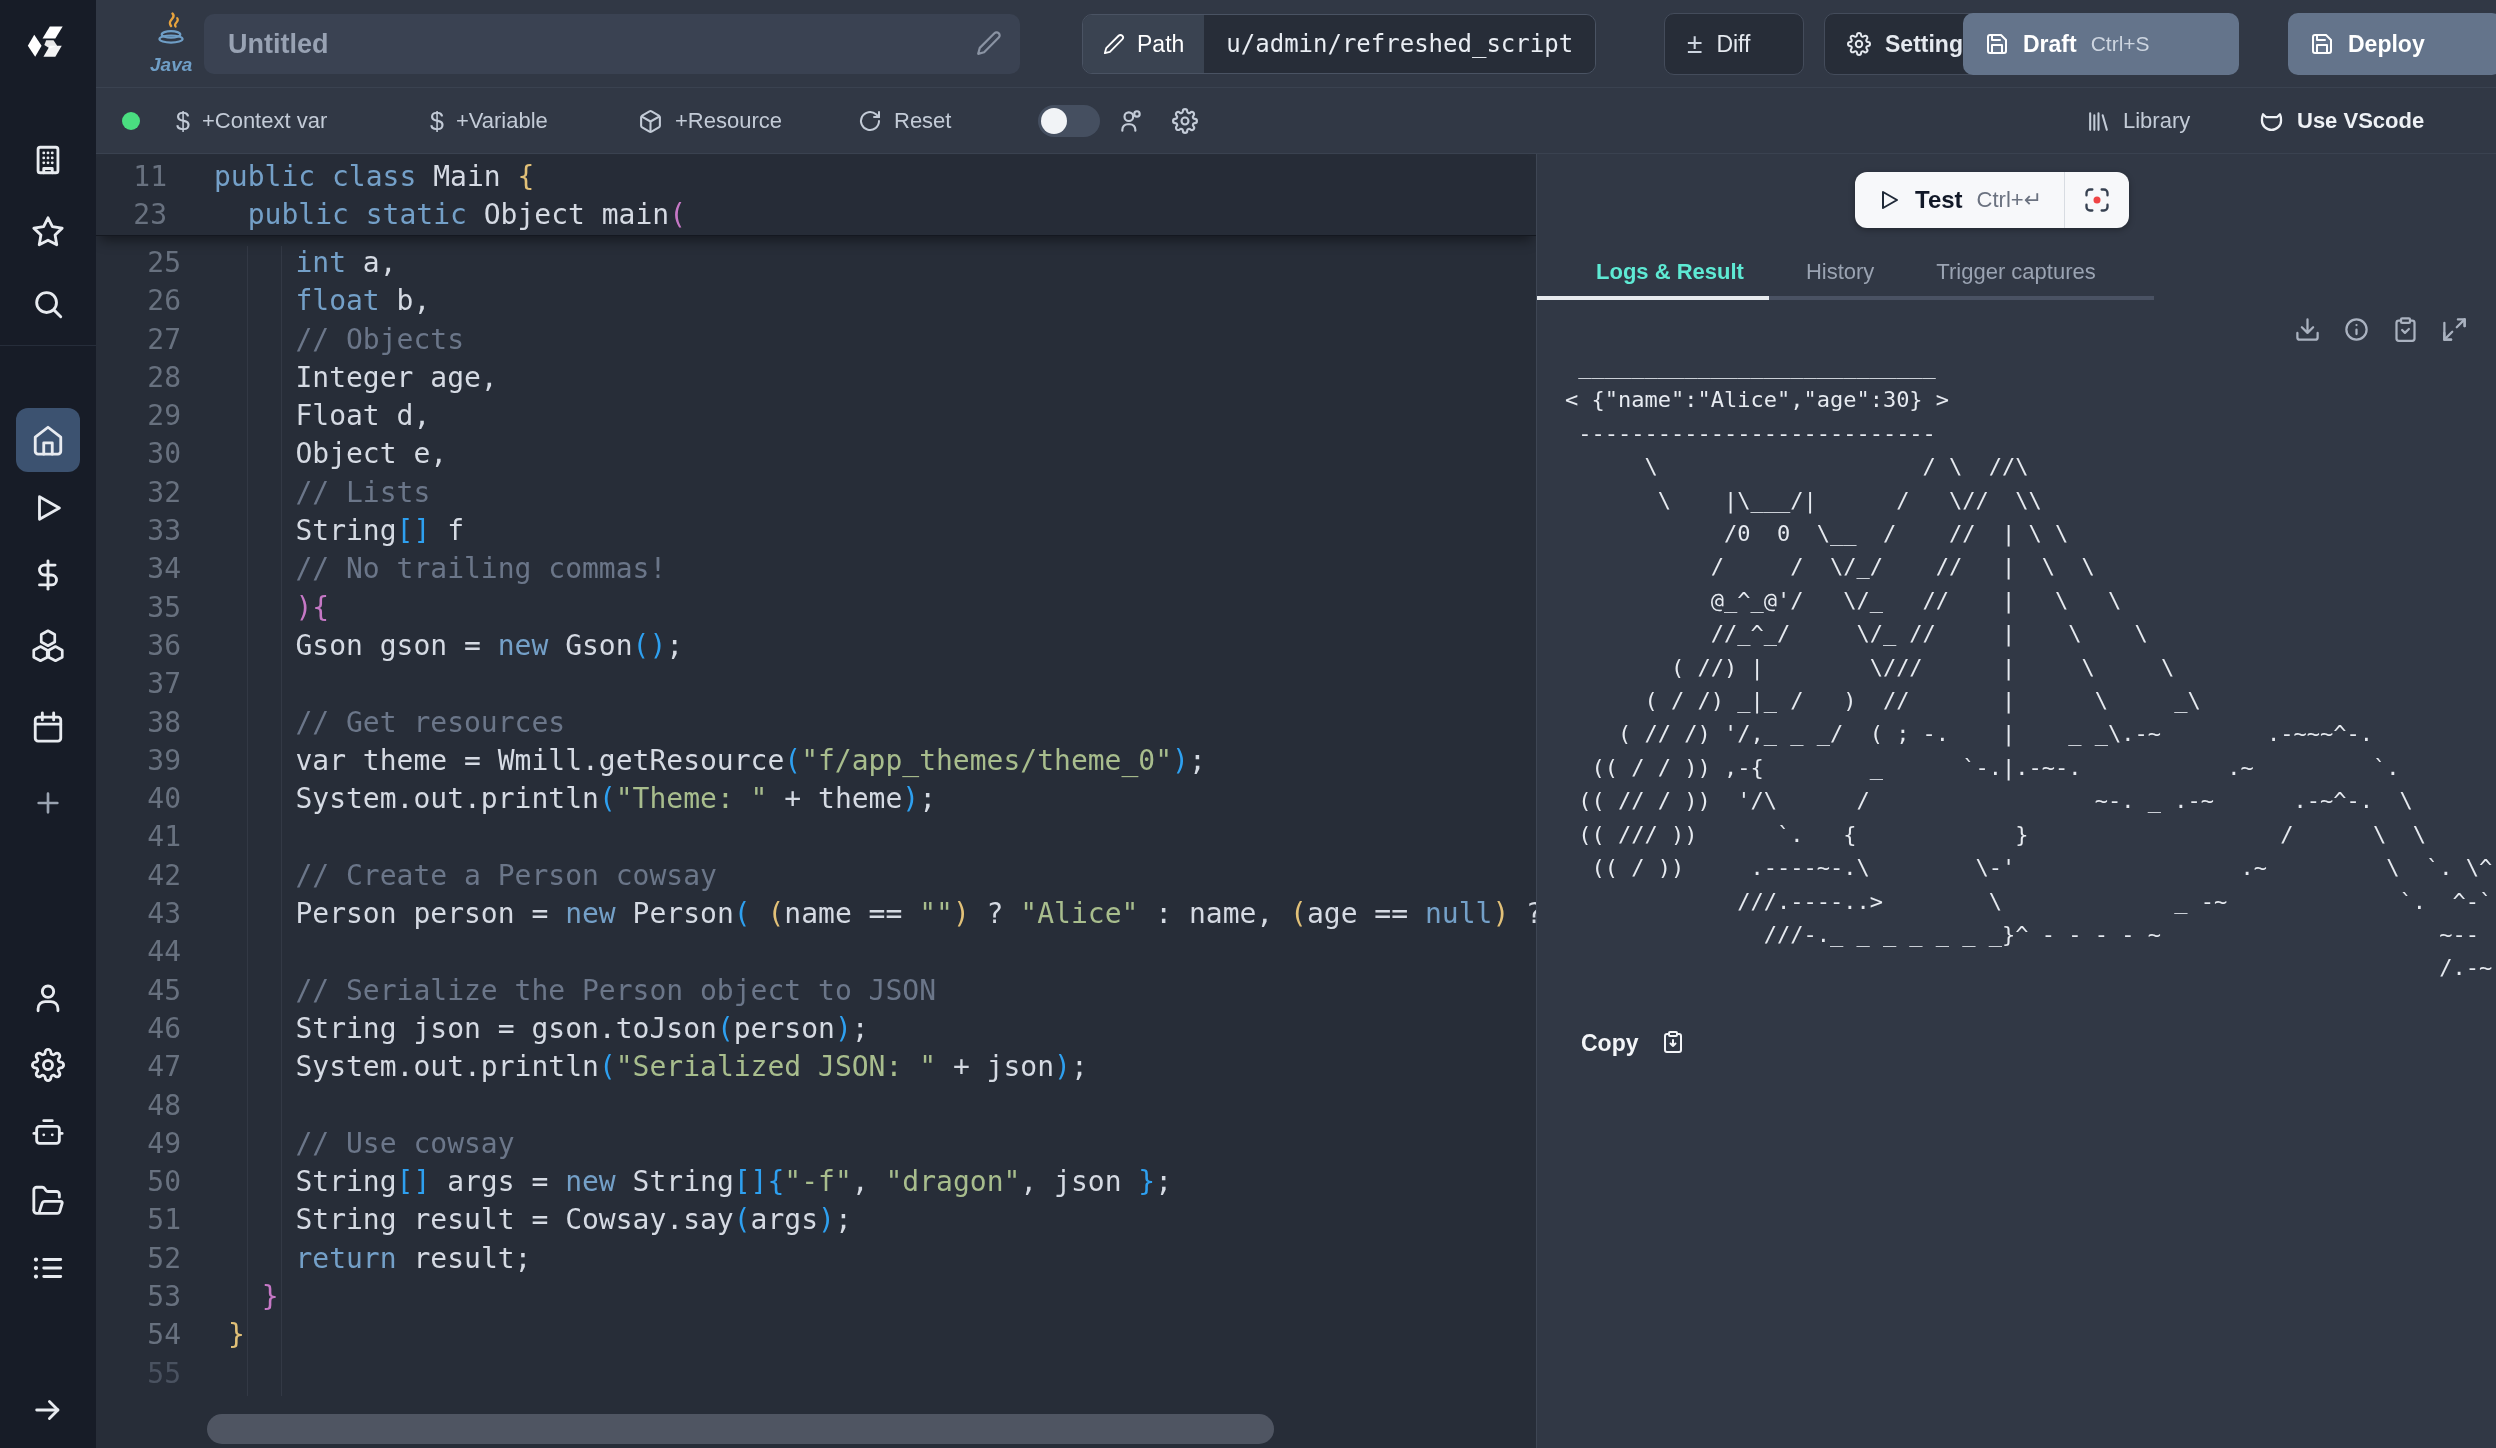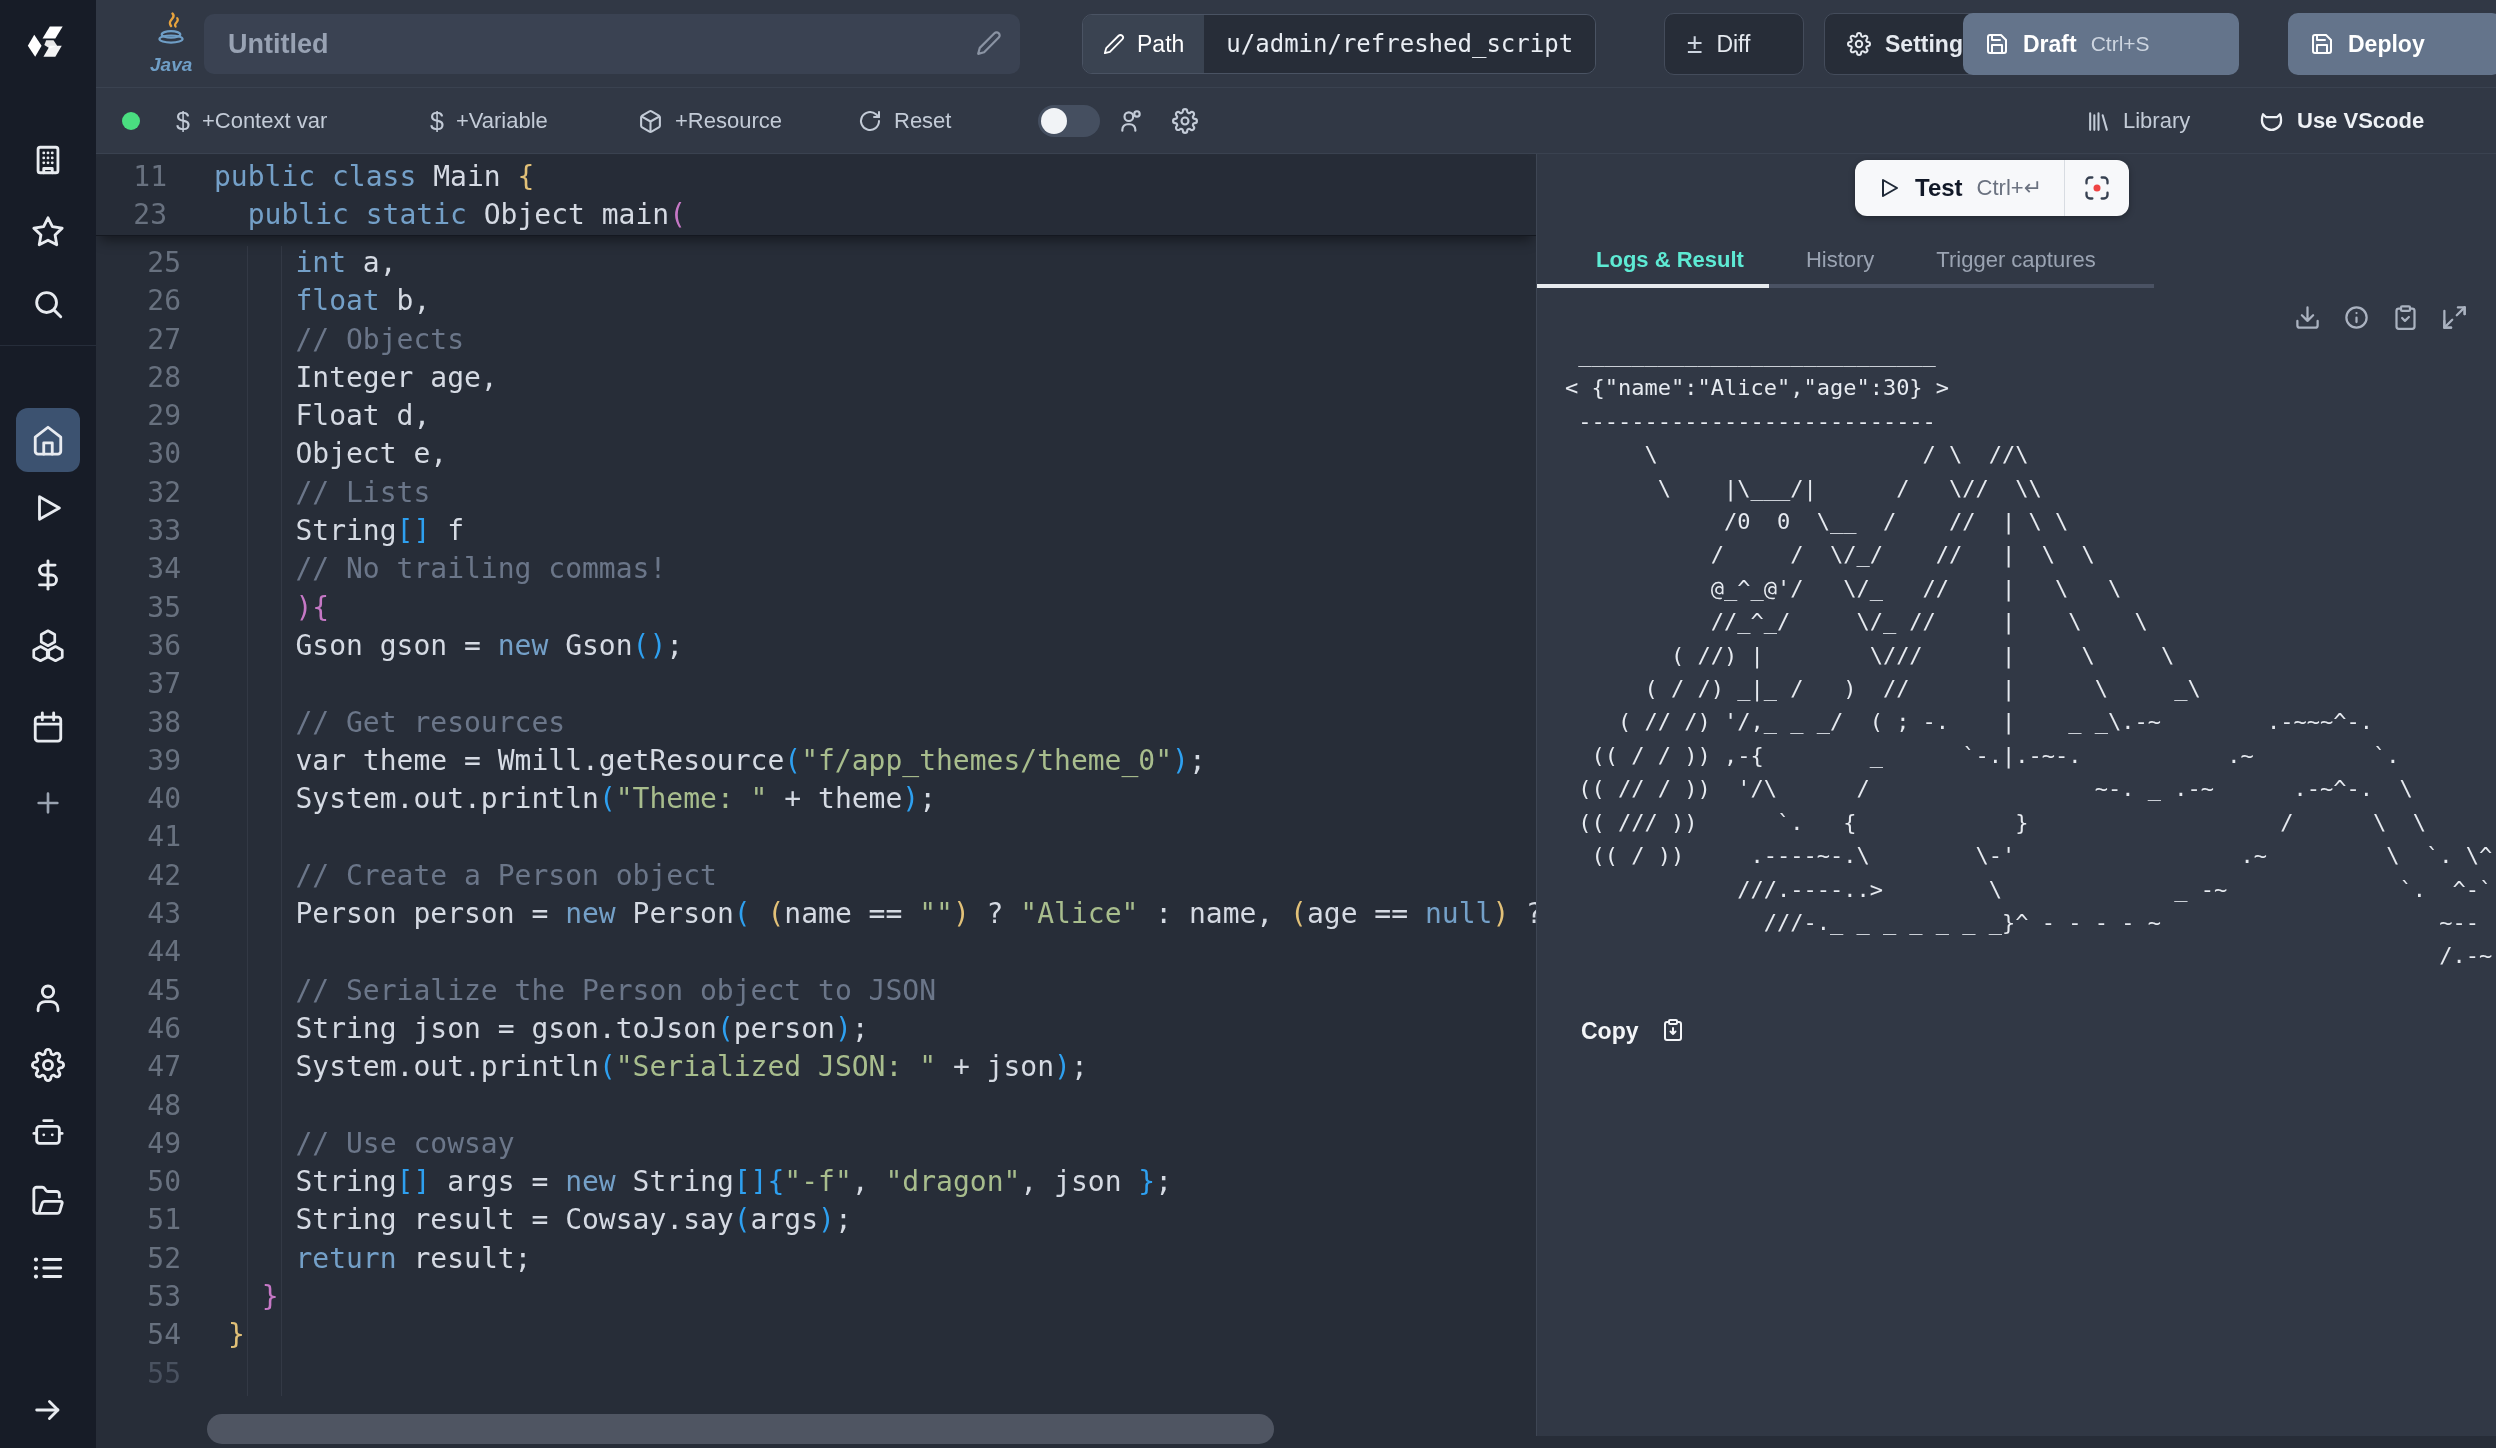--- a/index.html
+++ b/index.html
@@ -47,21 +47,21 @@
   .crow .ln { position:absolute; left:0; width:71px; text-align:right; color:#68717f; }
   .crow .ln.dim { color:#4a5260; }
   .crow .code { position:absolute; left:118px; }
   #lines { position:absolute; left:14px; top:90px; width:100%; }
   .tok-p { color:#d5dae3; } .tok-k { color:#74a0c8; } .tok-c { color:#6b7689; }
   .tok-s { color:#a8bd8d; } .tok-y { color:#e2c178; } .tok-m { color:#c678c6; } .tok-b { color:#2ea0f0; }
   #hscroll { position:absolute; left:111px; top:1260px; width:1067px; height:30px; border-radius:15px;
     background:rgba(128,136,150,.45); }
 
   
-  #panel { left:1536px; top:142px; width:960px; height:1294px; background:#313845; border-left:1px solid #3e4654; }
+  #panel { left:1536px; top:154px; width:960px; height:1294px; background:#313845; border-left:1px solid #3e4654; }
   #test-pill { position:absolute; left:318px; top:18px; height:56px; background:#f7f8fa; border-radius:12px;
     display:flex; align-items:center; box-shadow:0 2px 6px rgba(0,0,0,.3); }
   #test-main { display:flex; align-items:center; gap:14px; padding:0 22px; }
   #test-label { color:#111827; font-size:24px; font-weight:700; }
   #test-short { color:#6b7280; font-size:22px; }
   #test-div { width:1px; height:56px; background:#d8dce2; }
   #test-capture { padding:0 18px; position:relative; }
   #tabs { position:absolute; left:40px; top:94px; height:48px; display:flex; gap:62px; align-items:center; font-size:22px; }
   .tab { color:#9aa3b2; } .tab.active { color:#5eead4; font-weight:700;margin-left:19px; }
   #tab-track { position:absolute; left:0; top:142px; width:617px; height:4px; background:#4a5263; }
@@ -313,21 +313,21 @@
       <div class="crow"><span class="ln">32</span><span class="code"><span class="tok-p">    </span><span class="tok-c">// Lists</span></span></div>
       <div class="crow"><span class="ln">33</span><span class="code"><span class="tok-p">    String</span><span class="tok-b">[]</span><span class="tok-p"> f</span></span></div>
       <div class="crow"><span class="ln">34</span><span class="code"><span class="tok-p">    </span><span class="tok-c">// No trailing commas!</span></span></div>
       <div class="crow"><span class="ln">35</span><span class="code"><span class="tok-p">    </span><span class="tok-m">){</span></span></div>
       <div class="crow"><span class="ln">36</span><span class="code"><span class="tok-p">    Gson gson = </span><span class="tok-k">new</span><span class="tok-p"> Gson</span><span class="tok-b">()</span><span class="tok-p">;</span></span></div>
       <div class="crow"><span class="ln">37</span><span class="code"></span></div>
       <div class="crow"><span class="ln">38</span><span class="code"><span class="tok-p">    </span><span class="tok-c">// Get resources</span></span></div>
       <div class="crow"><span class="ln">39</span><span class="code"><span class="tok-p">    var theme = Wmill.getResource</span><span class="tok-b">(</span><span class="tok-s">"f/app_themes/theme_0"</span><span class="tok-b">)</span><span class="tok-p">;</span></span></div>
       <div class="crow"><span class="ln">40</span><span class="code"><span class="tok-p">    System.out.println</span><span class="tok-b">(</span><span class="tok-s">"Theme: "</span><span class="tok-p"> + theme</span><span class="tok-b">)</span><span class="tok-p">;</span></span></div>
       <div class="crow"><span class="ln">41</span><span class="code"></span></div>
-      <div class="crow"><span class="ln">42</span><span class="code"><span class="tok-p">    </span><span class="tok-c">// Create a Person object</span></span></div>
+      <div class="crow"><span class="ln">42</span><span class="code"><span class="tok-p">    </span><span class="tok-c">// Create a Person cowsay</span></span></div>
       <div class="crow"><span class="ln">43</span><span class="code"><span class="tok-p">    Person person = </span><span class="tok-k">new</span><span class="tok-p"> Person</span><span class="tok-b">(</span><span class="tok-p"> </span><span class="tok-y">(</span><span class="tok-p">name == </span><span class="tok-s">""</span><span class="tok-y">)</span><span class="tok-p"> ? </span><span class="tok-s">"Alice"</span><span class="tok-p"> : name, </span><span class="tok-y">(</span><span class="tok-p">age == </span><span class="tok-k">null</span><span class="tok-y">)</span><span class="tok-p"> ?</span></span></div>
       <div class="crow"><span class="ln">44</span><span class="code"></span></div>
       <div class="crow"><span class="ln">45</span><span class="code"><span class="tok-p">    </span><span class="tok-c">// Serialize the Person object to JSON</span></span></div>
       <div class="crow"><span class="ln">46</span><span class="code"><span class="tok-p">    String json = gson.toJson</span><span class="tok-b">(</span><span class="tok-p">person</span><span class="tok-b">)</span><span class="tok-p">;</span></span></div>
       <div class="crow"><span class="ln">47</span><span class="code"><span class="tok-p">    System.out.println</span><span class="tok-b">(</span><span class="tok-s">"Serialized JSON: "</span><span class="tok-p"> + json</span><span class="tok-b">)</span><span class="tok-p">;</span></span></div>
       <div class="crow"><span class="ln">48</span><span class="code"></span></div>
       <div class="crow"><span class="ln">49</span><span class="code"><span class="tok-p">    </span><span class="tok-c">// Use cowsay</span></span></div>
       <div class="crow"><span class="ln">50</span><span class="code"><span class="tok-p">    String</span><span class="tok-b">[]</span><span class="tok-p"> args = </span><span class="tok-k">new</span><span class="tok-p"> String</span><span class="tok-b">[]{</span><span class="tok-s">"-f"</span><span class="tok-p">, </span><span class="tok-s">"dragon"</span><span class="tok-p">, json </span><span class="tok-b">}</span><span class="tok-p">;</span></span></div>
       <div class="crow"><span class="ln">51</span><span class="code"><span class="tok-p">    String result = Cowsay.say</span><span class="tok-b">(</span><span class="tok-p">args</span><span class="tok-b">)</span><span class="tok-p">;</span></span></div>
       <div class="crow"><span class="ln">52</span><span class="code"><span class="tok-p">    </span><span class="tok-k">return</span><span class="tok-p"> result;</span></span></div>

